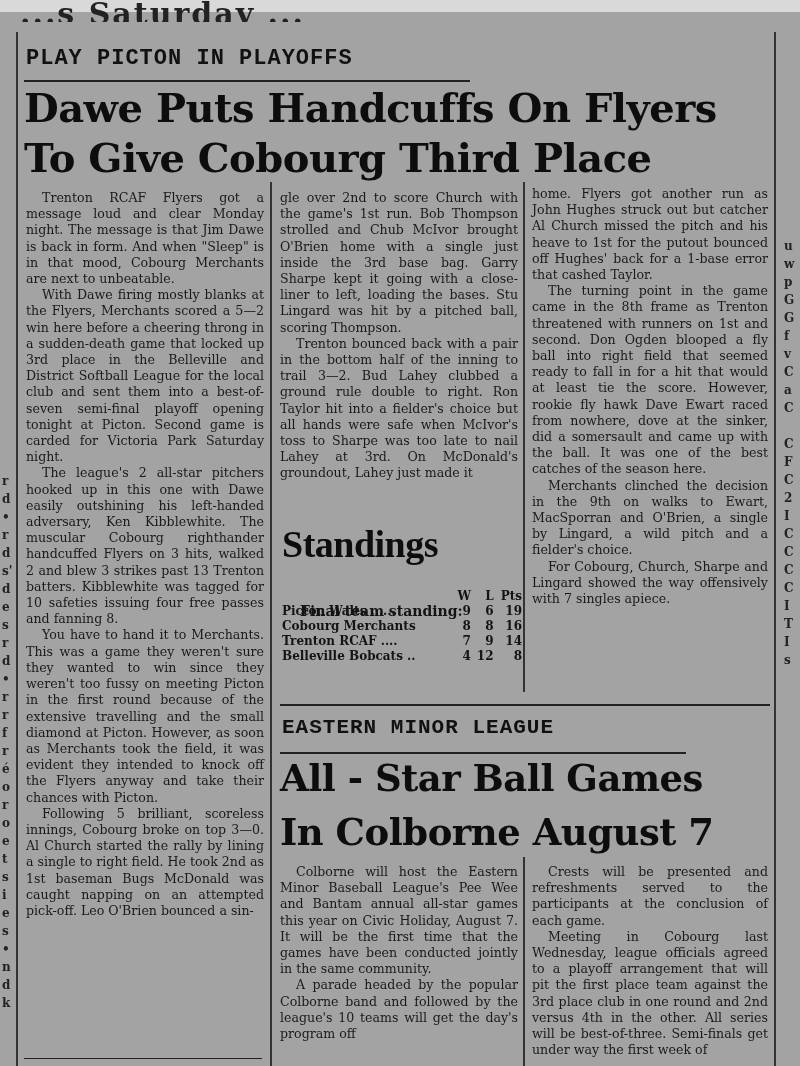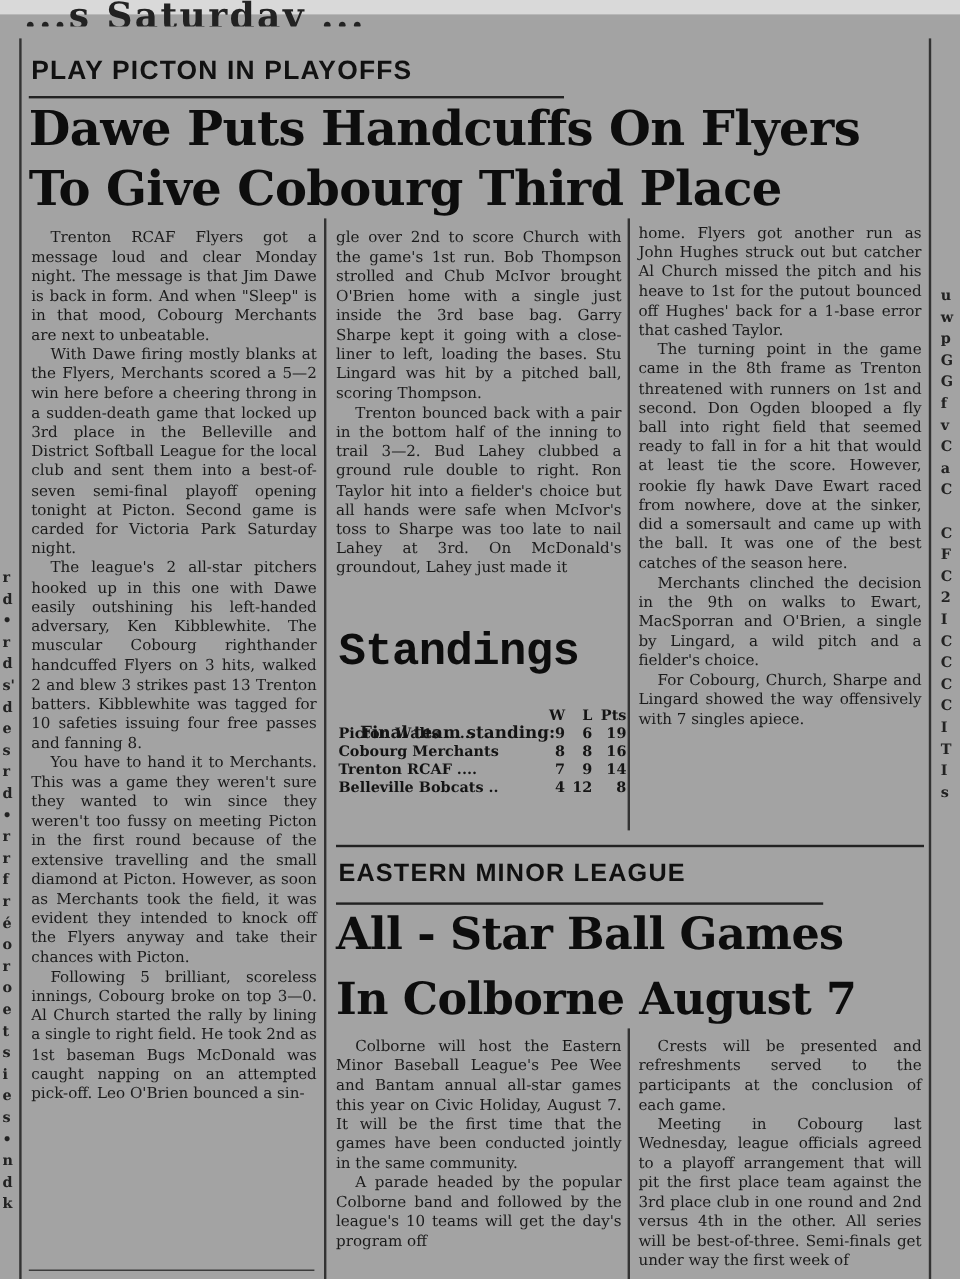--- a/index.html
+++ b/index.html
@@ -15,34 +15,34 @@
     background:#a3a3a3;
   }
   .topcut {
     position:absolute; left:20px; top:-16px; width:600px; height:26px;
     font-family:"DejaVu Serif", serif; font-weight:bold; font-size:30px;
     color:#222; letter-spacing:2px; white-space:nowrap; overflow:hidden;
   }
   .rule-v { position:absolute; background:#333; width:2px; }
   .rule-h { position:absolute; background:#222; height:2px; }
   .kicker {
-    position:absolute; font-family:Liberation Sans, sans-serif; font-weight:bold;
+    position:absolute; font-family:Liberation Mono, monospace; font-weight:bold;
     letter-spacing:1px; color:#111; white-space:nowrap;
   }
   .headline {
     position:absolute; font-family:"DejaVu Serif", serif; font-weight:bold;
     color:#0d0d0d; white-space:nowrap; letter-spacing:-0.5px;
   }
   .col {
     position:absolute; font-family:"DejaVu Serif", serif; font-size:12.6px;
     line-height:16.2px; text-align:justify; color:#1a1a1a;
   }
   .col p { margin:0; text-indent:16px; }
   .standings-title {
-    position:absolute; font-family:Liberation Mono, monospace; font-weight:bold;
+    position:absolute; font-family:Liberation Serif, serif; font-weight:bold;
     font-size:38px; color:#0d0d0d; letter-spacing:-0.5px;
   }
   .stand-sub { position:absolute; font-size:14px; font-weight:bold;margin-top:29px; }
   table.stand {
     position:absolute; border-collapse:collapse; font-size:12px; font-weight:bold;
     font-family:"DejaVu Serif", serif;
   }
   table.stand td, table.stand th { padding:0 0 0 0; height:15px; }
   table.stand th { font-weight:bold; text-align:right; }
   table.stand td.num { text-align:right; }

